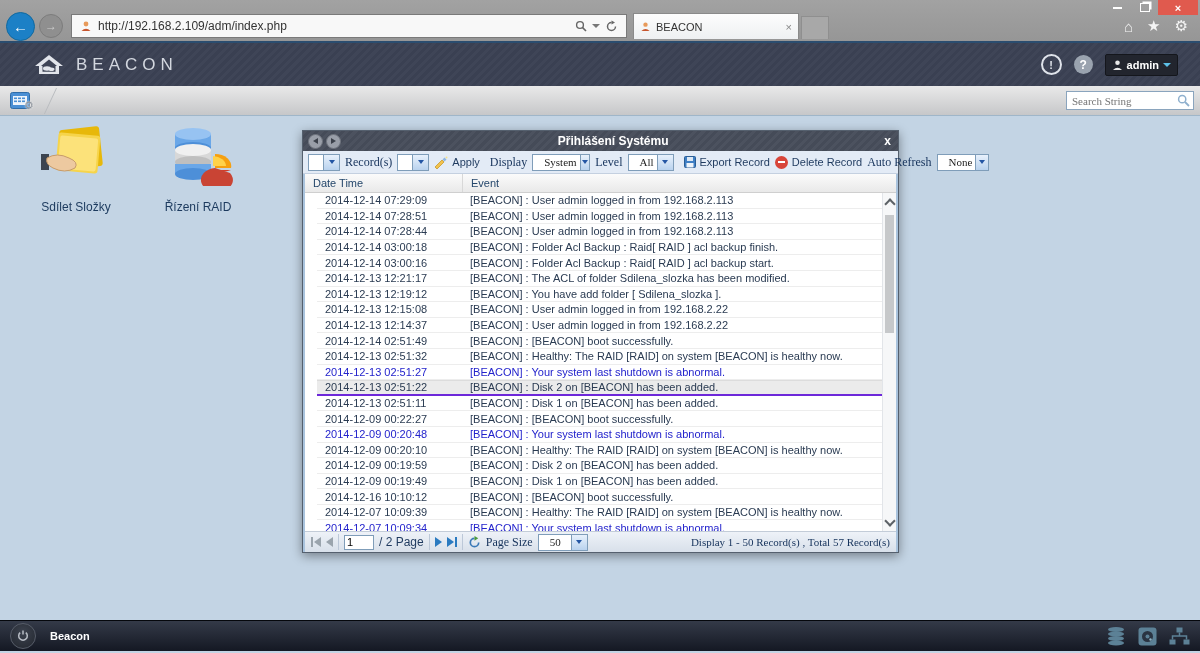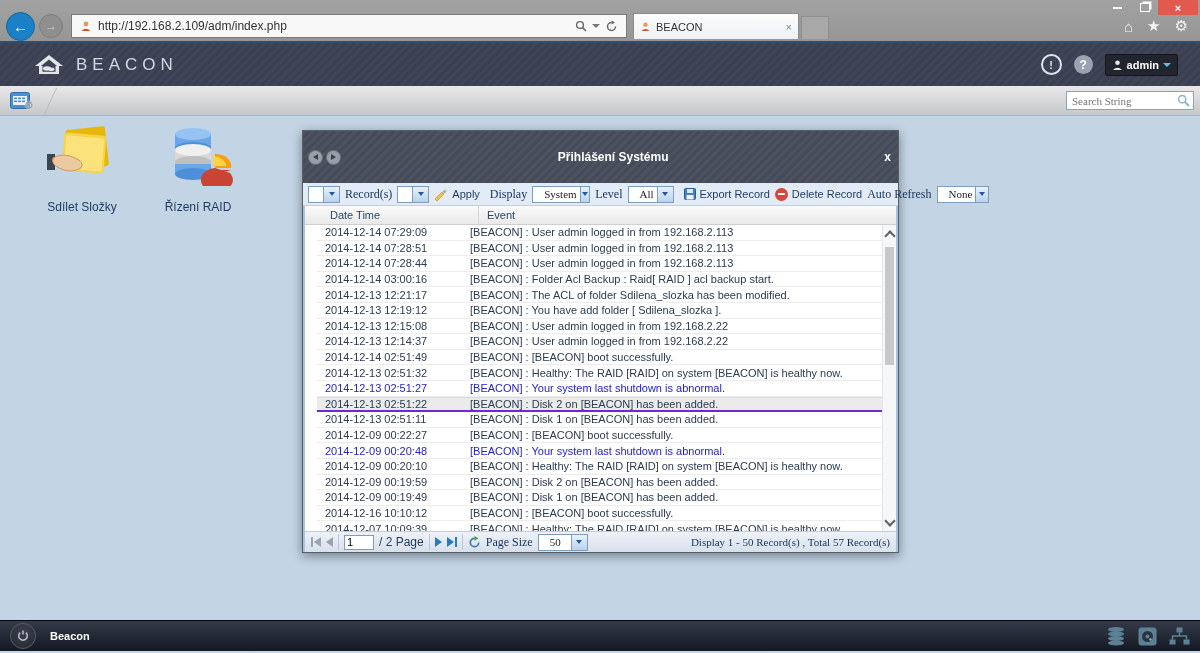--- a/index.html
+++ b/index.html
@@ -48,40 +48,40 @@
   .search-box input{border:none;outline:none;flex:1;width:80px;font-size:11px;color:#5a6b7d;font-family:"Liberation Serif",serif;background:transparent;}
 
   
   .desktop{position:relative;height:504px;background:#c3d4e4;}
   .desk-icon{position:absolute;width:100px;text-align:center;}
   .desk-icon .glyph{height:64px;display:flex;align-items:flex-end;justify-content:center;}
   .desk-label{margin-top:14px;font-size:12px;color:#1c3a5e;}
 
   
   .dialog{position:absolute;left:302px;top:14px;width:597px;height:423px;background:#fff;border:1px solid #55606e;box-shadow:0 3px 10px rgba(0,0,0,.4);box-sizing:border-box;display:flex;flex-direction:column;}
-  .dlg-titlebar{height:20px;background:repeating-linear-gradient(135deg,#4c525f 0 3px,#454b58 3px 6px);display:flex;align-items:center;padding:16px 5px;flex:none;}
+  .dlg-titlebar{height:20px;background:repeating-linear-gradient(135deg,#4c525f 0 3px,#454b58 3px 6px);display:flex;align-items:center;padding:0 5px;flex:none;}
   .tb-circle{width:13px;height:13px;border-radius:50%;background:#999ea8;border:1px solid #6e737d;display:flex;align-items:center;justify-content:center;margin-right:3px;}
   .tb-circle .tri-l{width:0;height:0;border-top:3px solid transparent;border-bottom:3px solid transparent;border-right:5px solid #3c414b;}
   .tb-circle .tri-r{width:0;height:0;border-top:3px solid transparent;border-bottom:3px solid transparent;border-left:5px solid #3c414b;}
   .dlg-title{flex:1;text-align:center;color:#fff;font-size:12px;font-weight:bold;}
   .dlg-close{color:#fff;font-size:12px;font-weight:bold;padding:0 2px;}
   .dlg-toolbar{height:22px;background:#e3ebf6;border-bottom:1px solid #c4d0e0;display:flex;align-items:center;gap:5px;padding:0 5px;flex:none;font-size:11px;}
   .serif-label{font-family:"Liberation Serif",serif;color:#15325b;font-size:12px;white-space:nowrap;}
   .combo{height:17px;background:#fff;border:1px solid #7f9db9;display:flex;align-items:stretch;box-sizing:border-box;padding-left:8px;}
   .combo .val{flex:1;display:flex;align-items:center;padding:0 3px;font-family:"Liberation Serif",serif;font-size:11px;color:#222;}
   .combo .btn{width:15px;background:linear-gradient(#e8f1fc,#b9d2ee);border-left:1px solid #7f9db9;display:flex;align-items:center;justify-content:center;}
   .combo .btn i{width:0;height:0;border-left:3px solid transparent;border-right:3px solid transparent;border-top:4px solid #2456a4;}
   .tool-btn{display:flex;align-items:center;gap:4px;color:#1f3a5f;font-size:11px;white-space:nowrap;}
   .tb-sep{width:1px;height:16px;background:#bcc8d8;}
   .del-ico{width:13px;height:13px;border-radius:50%;background:#d8453a;display:flex;align-items:center;justify-content:center;}
   .del-ico b{width:7px;height:2px;background:#fff;display:block;}
 
   .grid-frame{flex:1;display:flex;flex-direction:column;border-left:2px solid #a9c3dd;border-right:2px solid #a9c3dd;min-height:0;}
   .grid-header{height:18px;background:linear-gradient(#fbfbfb,#e9e9e9);border-bottom:1px solid #cfcfcf;display:flex;flex:none;font-size:11px;color:#25476b;}
-  .gh-time{width:174px;padding-left:25px;display:flex;align-items:center;border-right:1px solid #d8d8d8;box-sizing:border-box;}
+  .gh-time{width:158px;padding-left:8px;display:flex;align-items:center;border-right:1px solid #d8d8d8;box-sizing:border-box;}
   .gh-event{flex:1;padding-left:8px;display:flex;align-items:center;}
   .grid-body{position:relative;flex:1;background:#fff;min-height:0;}
   .rows{position:absolute;inset:0 14px 0 0;overflow:hidden;margin-left:12px;}
   .grid-row{display:flex;height:15.6px;border-bottom:1px solid #ededed;font-size:11px;color:#2a3b52;box-sizing:border-box;}
   .grid-row .cell-time{width:145px;padding-left:8px;box-sizing:border-box;display:flex;align-items:center;white-space:nowrap;}
   .grid-row .cell-event{flex:1;padding-left:8px;display:flex;align-items:center;white-space:nowrap;overflow:hidden;}
   .grid-row.alert{color:#2323cc;}
   .grid-row.selected{background:#ebebeb;border-top:1px solid #dcdcdc;border-bottom:2px solid #6d28d9;}
   .vscroll{position:absolute;top:0;bottom:0;right:0;width:14px;background:#f6f7f8;border-left:1px solid #e2e5e9;box-sizing:border-box;}
   .vs-arrow{position:absolute;left:0;width:100%;height:14px;display:flex;align-items:center;justify-content:center;}
@@ -204,21 +204,21 @@
       <input type="text" placeholder="Search String" style="">
       <svg width="13" height="13" viewBox="0 0 13 13">
           <circle cx="5.2" cy="5.2" r="3.6" fill="none" stroke="#8fb0ce" stroke-width="1.5"></circle>
           <line x1="8" y1="8" x2="12" y2="12" stroke="#8fb0ce" stroke-width="1.8"></line>
         </svg>
     </div>
   </div>
 
   <div class="desktop">
 
-    <div class="desk-icon" style="left:32px;top:6px;">
+    <div class="desk-icon" style="left:26px;top:6px;">
       <div class="glyph">
         <svg width="74" height="62" viewBox="0 0 74 62">
           <rect x="22" y="4" width="40" height="40" rx="3" transform="rotate(-6 42 24)" fill="#e7b80a"></rect>
           <rect x="18" y="10" width="42" height="38" rx="3" transform="rotate(5 39 29)" fill="#f6d44a"></rect>
           <rect x="20" y="13" width="38" height="33" rx="2" transform="rotate(5 39 29)" fill="#fce27a"></rect>
           <rect x="2" y="30" width="8" height="16" fill="#3c4450"></rect>
           <path d="M8 34 Q18 28 30 34 Q40 38 36 44 Q26 50 14 44 Q6 40 8 34 Z" fill="#edc9a0" stroke="#c79b6b" stroke-width="1"></path>
         </svg>
       </div>
       <div class="desk-label">Sdílet Složky</div>
@@ -332,20 +332,24 @@
               </div>
               <div class="grid-row">
                 <div class="cell-time">2014-12-14 07:28:51</div>
                 <div class="cell-event">[BEACON] : User admin logged in from 192.168.2.113</div>
               </div>
               <div class="grid-row">
                 <div class="cell-time">2014-12-14 07:28:44</div>
                 <div class="cell-event">[BEACON] : User admin logged in from 192.168.2.113</div>
               </div>
               <div class="grid-row">
+                <div class="cell-time">2014-12-14 03:00:18</div>
+                <div class="cell-event">[BEACON] : Folder Acl Backup : Raid[ RAID ] acl backup finish.</div>
+              </div>
+              <div class="grid-row">
                 <div class="cell-time">2014-12-14 03:00:16</div>
                 <div class="cell-event">[BEACON] : Folder Acl Backup : Raid[ RAID ] acl backup start.</div>
               </div>
               <div class="grid-row">
                 <div class="cell-time">2014-12-13 12:21:17</div>
                 <div class="cell-event">[BEACON] : The ACL of folder Sdilena_slozka has been modified.</div>
               </div>
               <div class="grid-row">
                 <div class="cell-time">2014-12-13 12:19:12</div>
                 <div class="cell-event">[BEACON] : You have add folder [ Sdilena_slozka ].</div>

